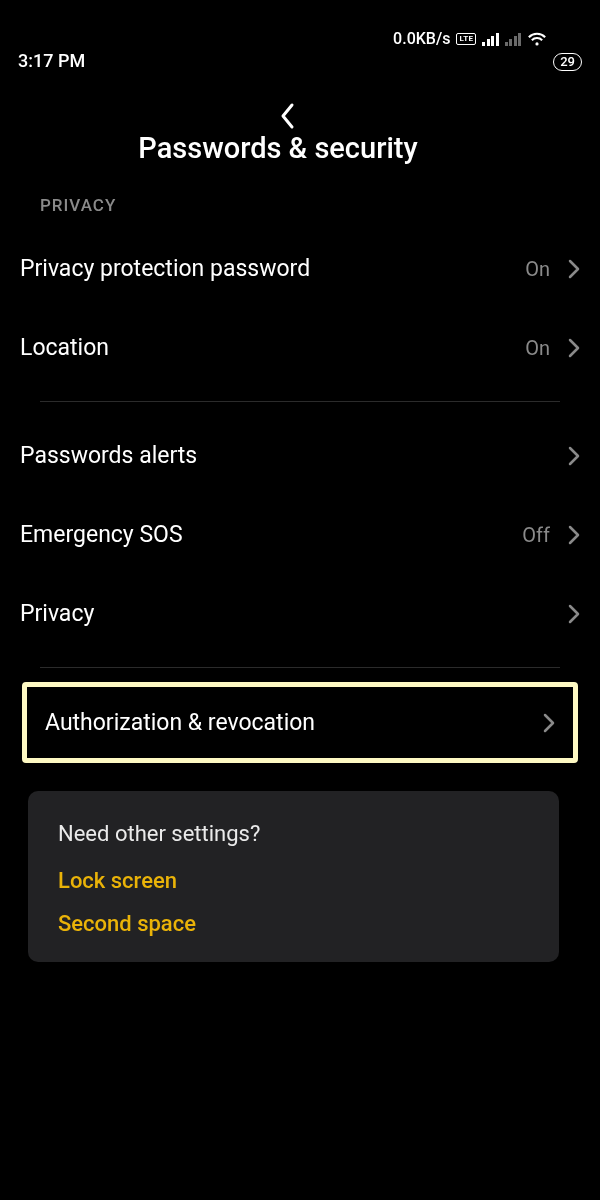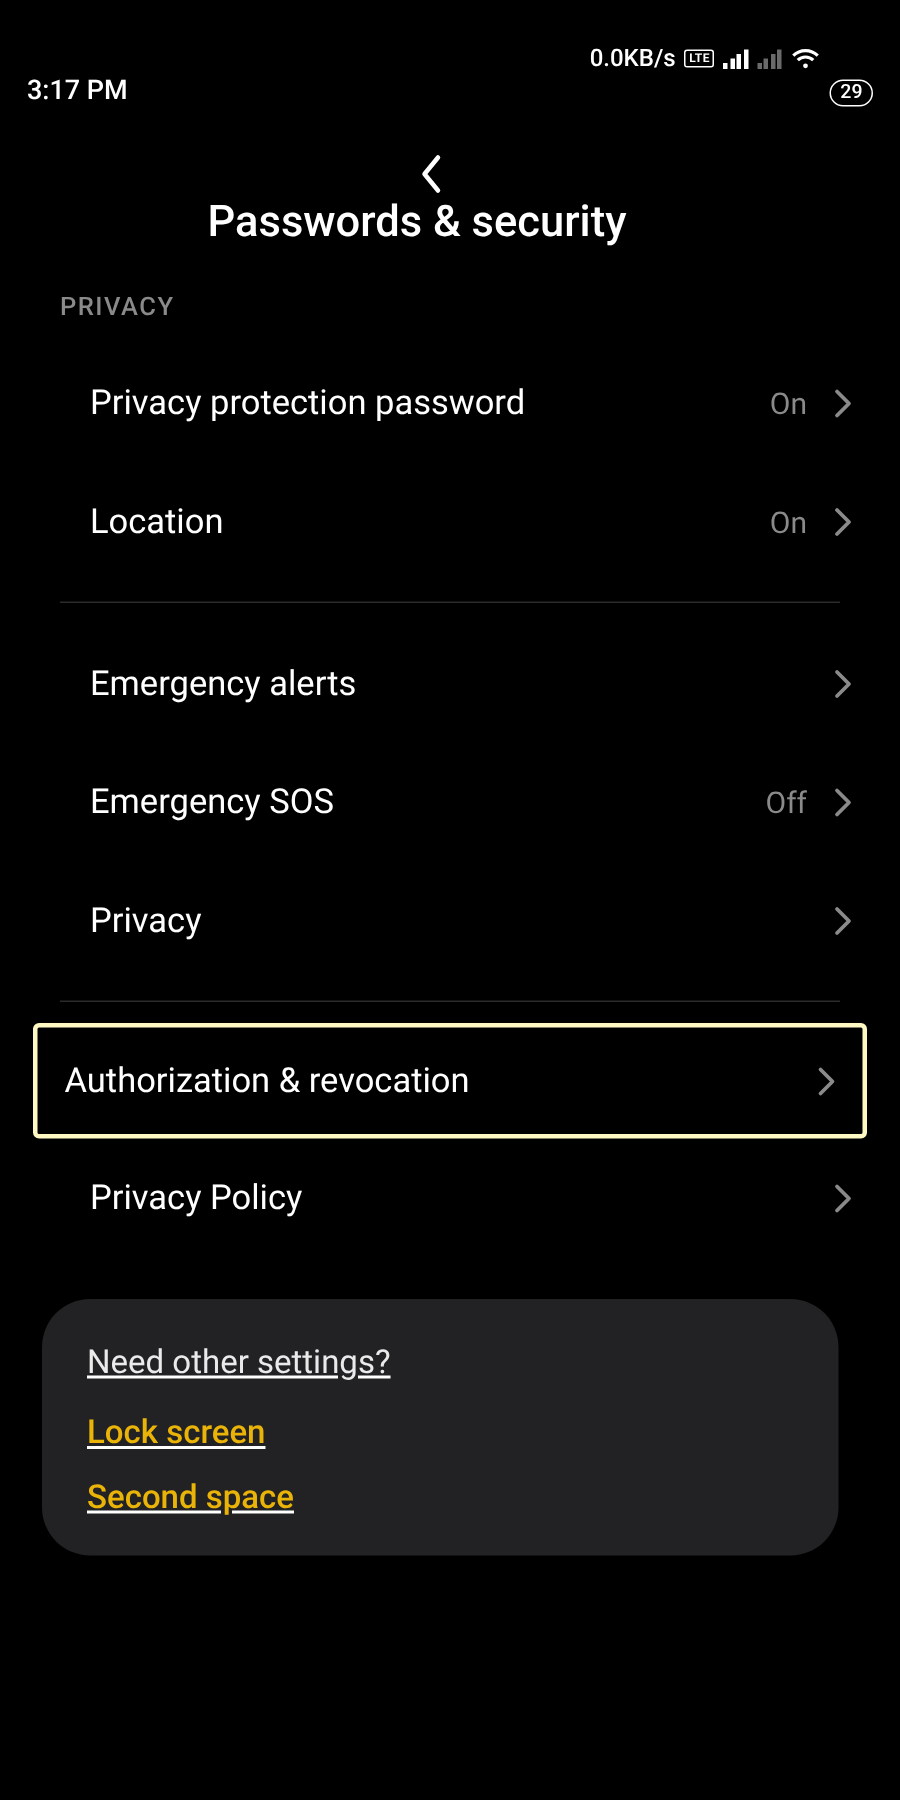--- a/index.html
+++ b/index.html
@@ -9,31 +9,31 @@
   .statusbar svg { display:block; }
   .battery { border:1.5px solid #fff; border-radius:10px; padding:0 6px; font-size:13px; line-height:16px; display:inline-flex; align-items:center;margin-top:47px; }
 
   .header { display:flex; align-items:center; padding: 26px 18px 24px 18px; flex-direction: column; }
   .back { width:44px; display:flex; justify-content:flex-start; align-items:center; }
   .title { flex:1; text-align:center; font-size:29px; font-weight:500; margin-left:-44px; }
 
   .section-label { color:#8a8a8a; font-size:17px; font-weight:500; letter-spacing:1px; padding: 6px 40px 14px 40px; }
 
   .list { }
-  .item { display:flex; align-items:center; padding: 26px 32px; margin-left: 28px; }
+  .item { display:flex; align-items:center; padding: 26px 20px; }
   .item .label { flex:1; font-size:23px; font-weight:400; color:#fff; }
   .item .value { font-size:20px; color:#8a8a8a; margin-right:18px; }
   .item .chev { color:#8a8a8a; display:flex; align-items:center; }
 
   .divider { height:1px; background:#2b2b2b; margin: 14px 40px; }
 
-  .highlight { border:3px solid #fef9c3; border-radius:4px; margin:0 22px; padding:22px 18px;gap:39px; }
+  .highlight { border:5px solid #fef9c3; border-radius:4px; margin:0 22px; padding:22px 18px;gap:39px; }
   .highlight .label { font-size:23px; }
 
-  .card { background:#222224; border-radius:32px; margin: 28px 41px 0 28px; padding: 30px 30px 26px 30px; text-decoration: underline; }
+  .card { background:#222224; border-radius:10px; margin: 28px 41px 0 28px; padding: 30px 30px 26px 30px; }
   .card-title { font-size:22px; color:#eaeaea; margin-bottom:22px; }
   .card-link { font-size:22px; font-weight:500; color:#eab308; margin-top:18px; }
   .card-link:first-of-type { margin-top:6px; }
 
   .sig-bars { display:inline-flex; align-items:flex-end; gap:1.5px; height:14px; }
   .sig-bars span { width:3px; background:#fff; }
   .sig-bars.dim span { background:#6a6a6a; }
   .volte { border:1px solid #fff; border-radius:2px; font-size:8px; line-height:8px; padding:1px 2px; font-weight:700; letter-spacing:0.3px; }
 </style>
 </head>
@@ -94,21 +94,21 @@
     <div class="chev">
         <svg width="12" height="20" viewBox="0 0 12 20">
           <path d="M2 2 L10 10 L2 18" stroke="#8a8a8a" stroke-width="2.5" fill="none" stroke-linecap="round" stroke-linejoin="round"></path>
         </svg>
       </div>
   </div>
 
   <div class="divider"></div>
 
   <div class="item">
-    <div class="label">Emergency alerts</div>
+    <div class="label">Passwords alerts</div>
     <div class="chev">
         <svg width="12" height="20" viewBox="0 0 12 20">
           <path d="M2 2 L10 10 L2 18" stroke="#8a8a8a" stroke-width="2.5" fill="none" stroke-linecap="round" stroke-linejoin="round"></path>
         </svg>
       </div>
   </div>
 
   <div class="item">
     <div class="label">Emergency SOS</div>
     <div class="value">Off</div>
@@ -132,28 +132,20 @@
 
   <div class="item highlight">
     <div class="label">Authorization &amp; revocation</div>
     <div class="chev">
         <svg width="12" height="20" viewBox="0 0 12 20">
           <path d="M2 2 L10 10 L2 18" stroke="#8a8a8a" stroke-width="2.5" fill="none" stroke-linecap="round" stroke-linejoin="round"></path>
         </svg>
       </div>
   </div>
 
-  <div class="item">
-    <div class="label">Privacy Policy</div>
-    <div class="chev">
-        <svg width="12" height="20" viewBox="0 0 12 20">
-          <path d="M2 2 L10 10 L2 18" stroke="#8a8a8a" stroke-width="2.5" fill="none" stroke-linecap="round" stroke-linejoin="round"></path>
-        </svg>
-      </div>
-  </div>
 
 </div>
 
 <div class="card">
   <div class="card-title">Need other settings?</div>
   <div class="card-link">Lock screen</div>
   <div class="card-link">Second space</div>
 </div>
 
 </body></html>

